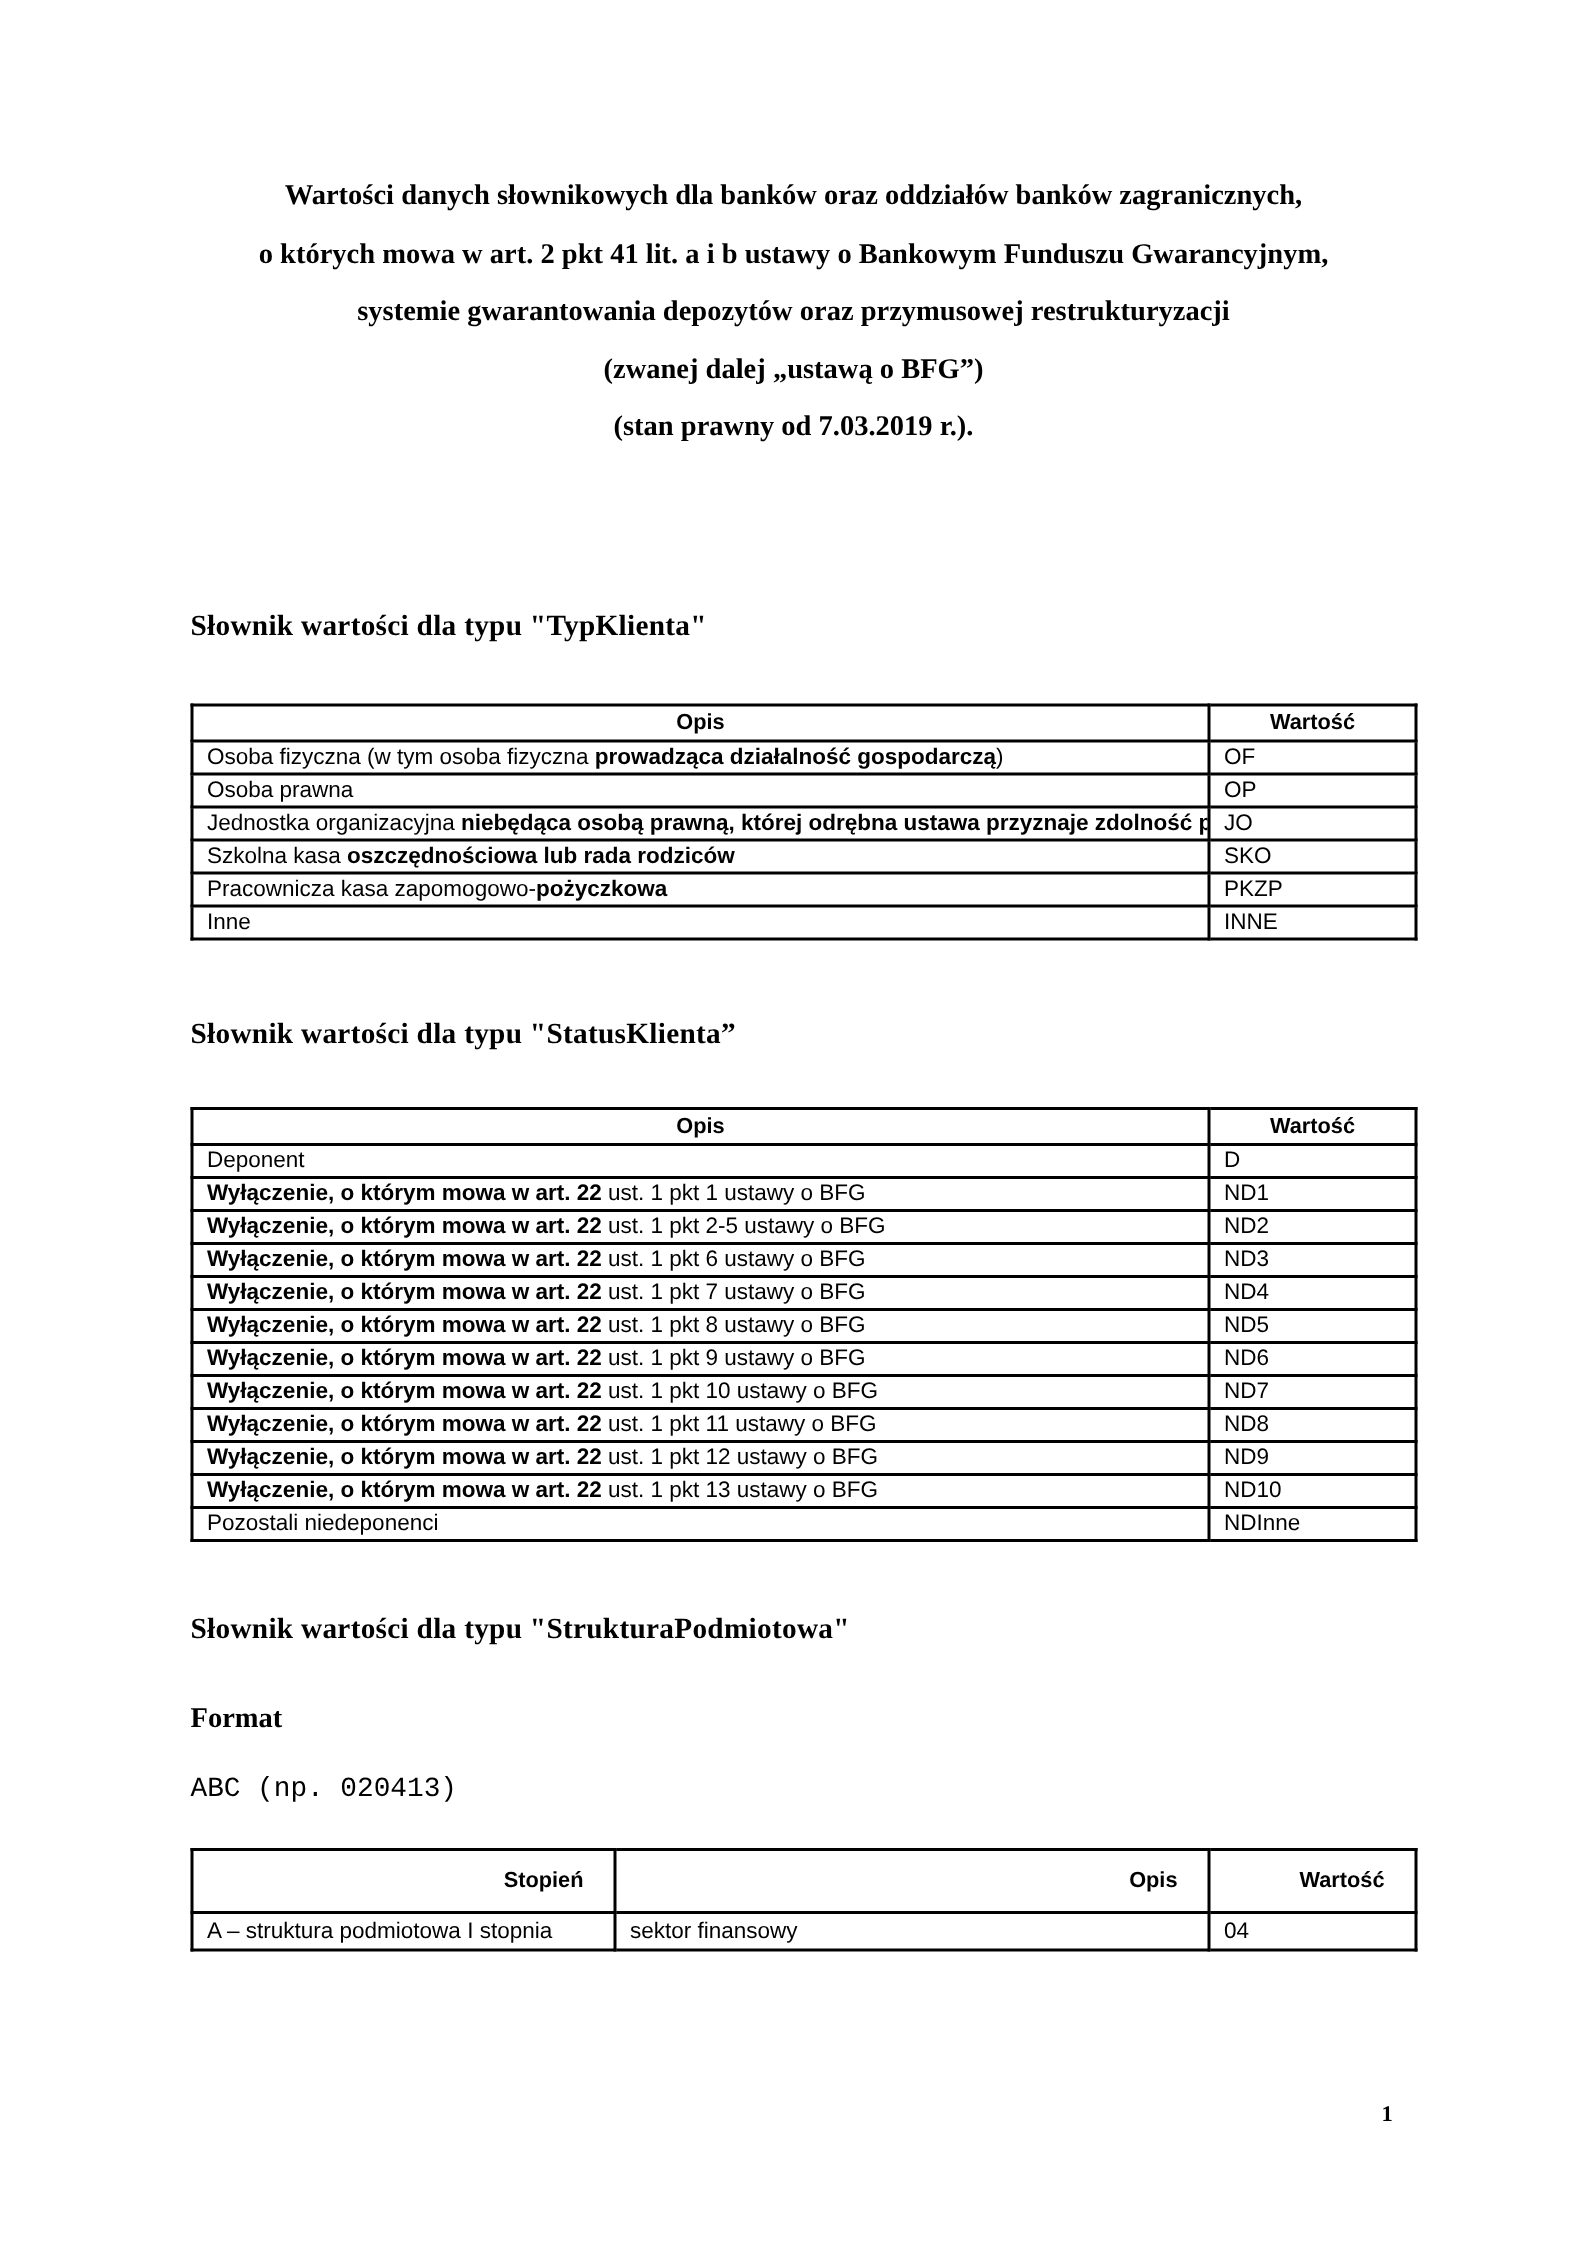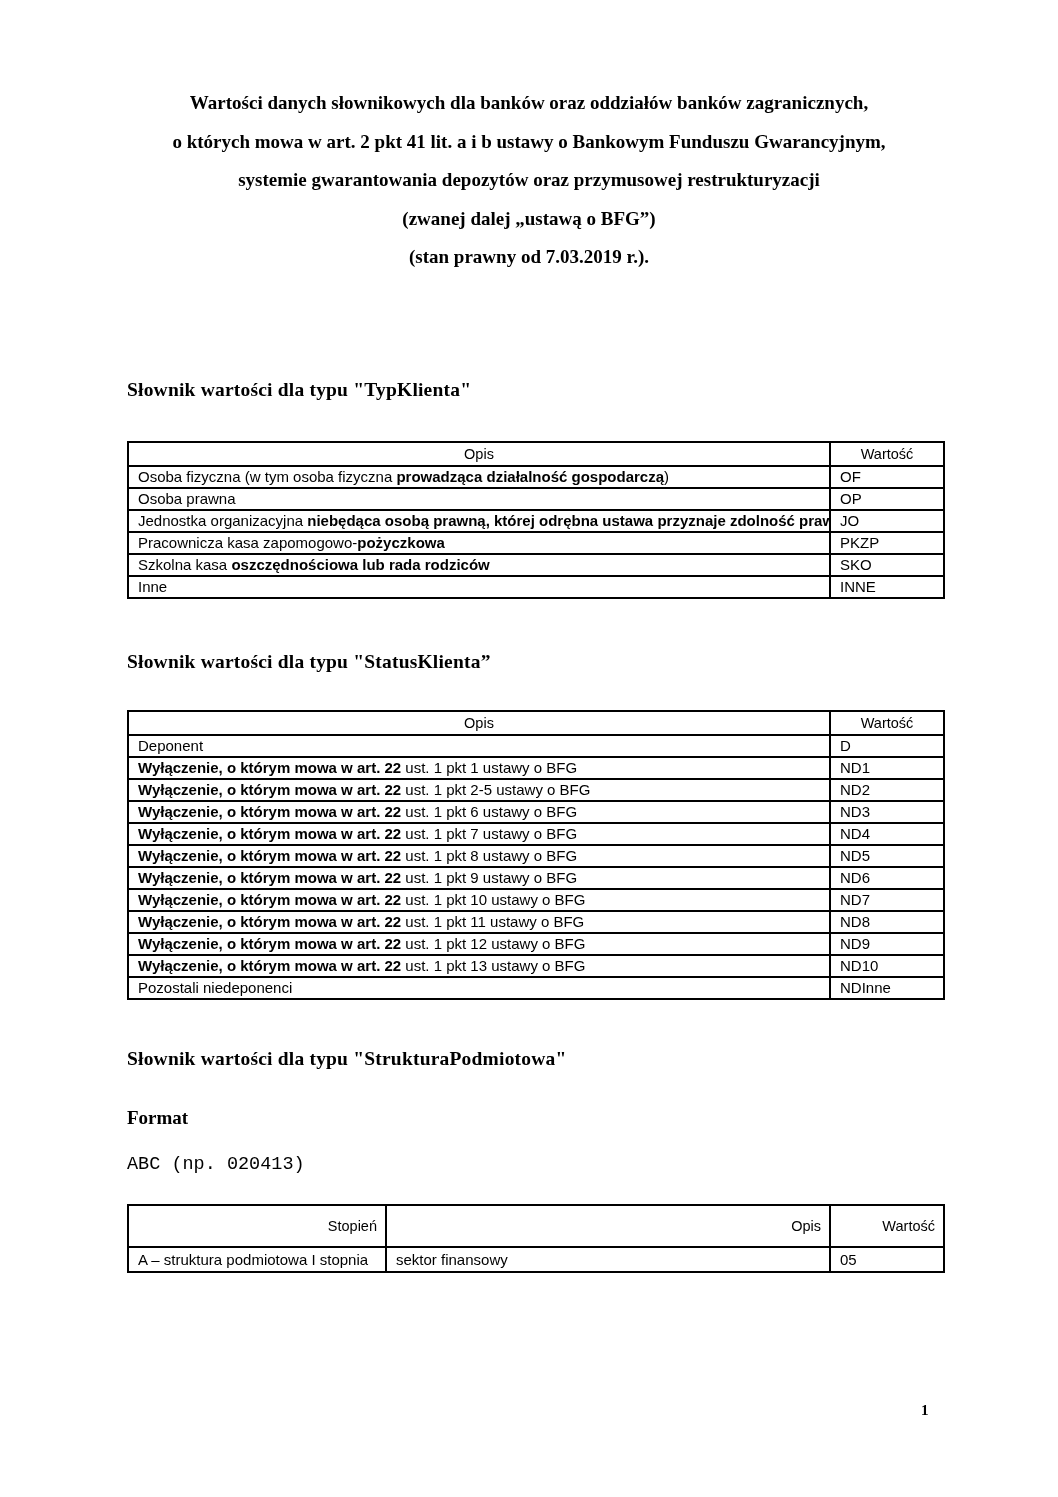--- a/index.html
+++ b/index.html
@@ -6,21 +6,21 @@
   .page {
     position:relative;
     width:1058px;
     height:1497px;
     background:#ffffff;
     color:#000;
     font-family:"Liberation Serif", serif;
     overflow:hidden;
   }
   .title-block {
-    padding-top:84px;
+    padding-top:112px;
     text-align:center;
     font-weight:700;
     font-size:19px;
   }
   .title-line { line-height:38.5px; white-space:nowrap; }
 
   .section-heading {
     margin:0 0 0 127px;
     font-size:19.5px;
     font-weight:700;
@@ -39,25 +39,25 @@
     font-size:15px;
     color:#000;
   }
   .dict-table th, .dict-table td {
     border:2px solid #000;
     padding:1px 9px;
     overflow:hidden;
     white-space:nowrap;
   }
   .dict-table th {
-    font-weight:400;
+    font-weight:700;
     font-size:14.5px;
     text-align:center;
     height:20px;
-    padding:1px 8px;
+    padding:1px 20px;
   }
   .dict-table td { height:18px; line-height:18px; text-align:left; }
   #table-typklienta    { margin-top:40px; }
   #table-statusklienta { margin-top:37px; }
   #table-struktura     { margin-top:29px; }
   .col-wartosc { width:96px; }
   #table-struktura .col-stopien { width:240px; }
   #table-struktura th { height:38px; vertical-align:middle;text-align:right; }
   #table-struktura td { height:21px; line-height:21px; }
 
@@ -112,26 +112,26 @@
         </tr>
         <tr>
           <td><span>Osoba prawna</span></td>
           <td>OP</td>
         </tr>
         <tr>
           <td><span>Jednostka organizacyjna </span><span style="font-weight: 700;">niebędąca osobą prawną, której odrębna ustawa przyznaje zdolność prawną</span></td>
           <td>JO</td>
         </tr>
         <tr>
+          <td><span>Szkolna kasa </span><span style="font-weight: 700;">oszczędnościowa lub rada rodziców</span></td>
+          <td>SKO</td>
+        </tr>
+        <tr>
           <td><span>Pracownicza kasa zapomogowo-</span><span style="font-weight: 700;">pożyczkowa</span></td>
           <td>PKZP</td>
-        </tr>
-        <tr>
-          <td><span>Szkolna kasa </span><span style="font-weight: 700;">oszczędnościowa lub rada rodziców</span></td>
-          <td>SKO</td>
         </tr>
         <tr>
           <td><span>Inne</span></td>
           <td>INNE</td>
         </tr>
       </tbody>
   </table>
 
   <h2 class="section-heading" id="heading-statusklienta">Słownik wartości dla typu "StatusKlienta”</h2>
 
@@ -206,20 +206,20 @@
       <tr>
         <th class="col-stopien">Stopień</th>
         <th class="col-opis">Opis</th>
         <th class="col-wartosc">Wartość</th>
       </tr>
     </thead>
     <tbody>
         <tr>
           <td>A – struktura podmiotowa I stopnia</td>
           <td><span>sektor finansowy</span></td>
-          <td>05</td>
+          <td>04</td>
         </tr>
       </tbody>
   </table>
 
   <div class="page-number">1</div>
 
 </div>
 
 </body></html>

